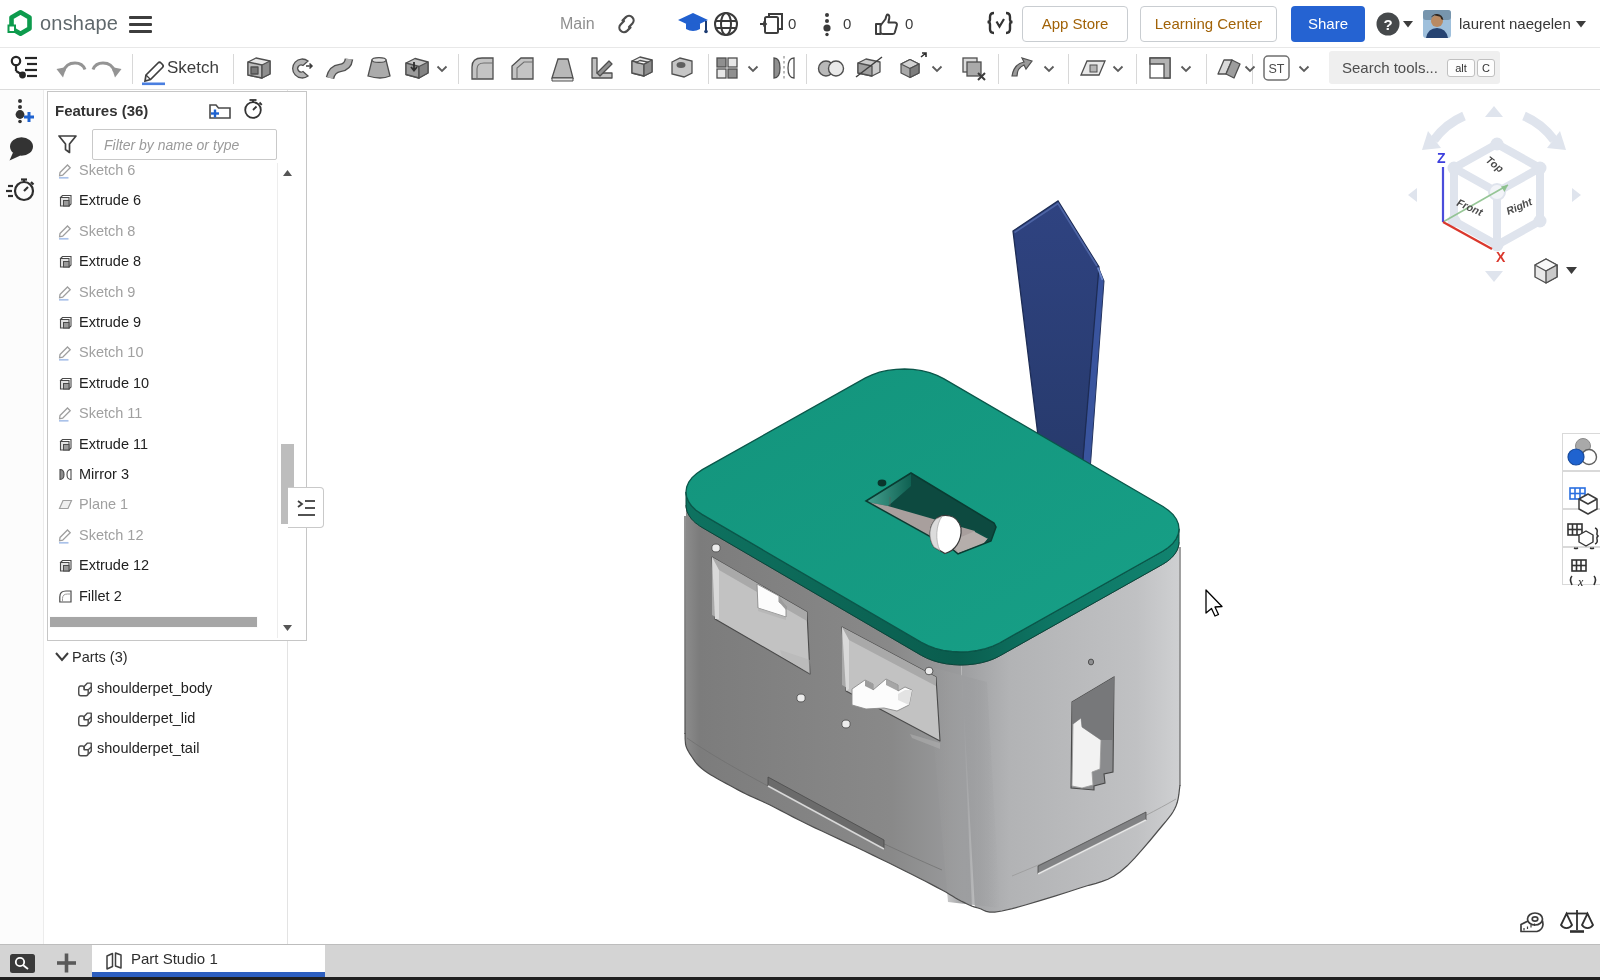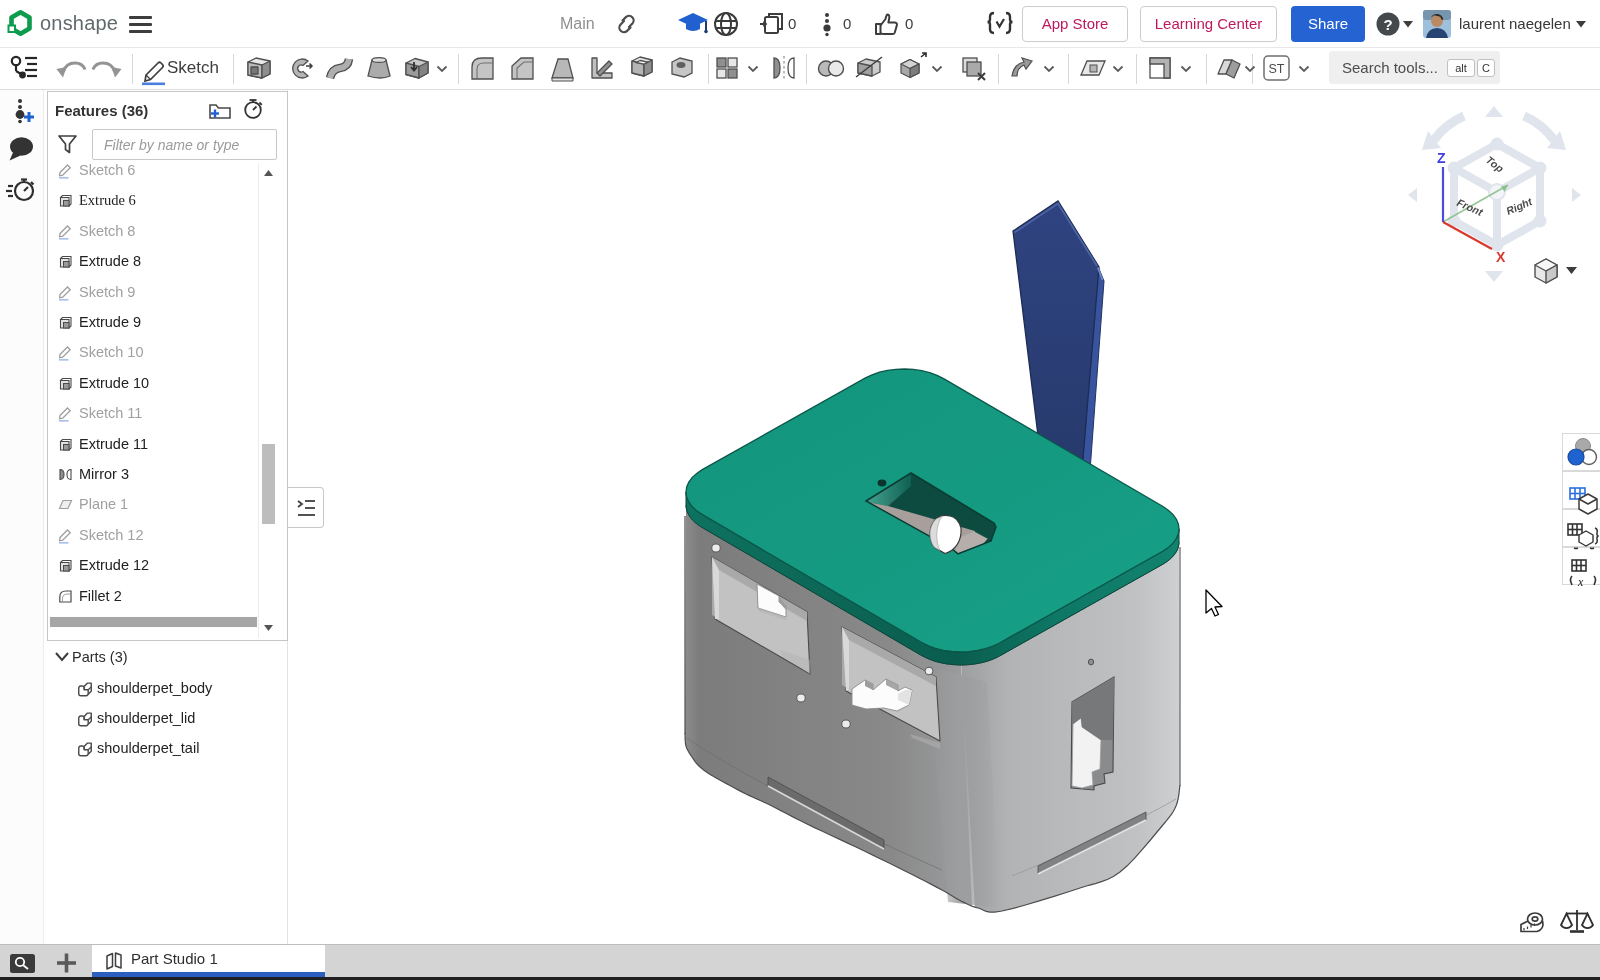--- a/index.html
+++ b/index.html
@@ -9,21 +9,21 @@
 
 
 #topbar { position:absolute; left:0; top:0; width:1600px; height:48px; background:#fff;
   border-bottom:1px solid #e8e8e8; }
 #logotext { position:absolute; left:40px; top:12px; font-size:20px; color:#60696d;
   font-weight:500; letter-spacing:0.2px; }
 #title { position:absolute; left:163px; top:10px; font-size:22px; font-weight:700; color:#3a3a3a; letter-spacing:1.4px; }
 #main-lbl { position:absolute; left:560px; top:15px; font-size:16px; color:#8f8f8f; }
 .cnt { position:absolute; top:15px; font-size:15px; color:#3c3c3c; }
 .tbtn { position:absolute; top:6px; height:36px; border:1px solid #c9cdd1; border-radius:4px;
-  background:#fff; font-size:15px; color:#be185d; text-align:center; line-height:34px; }
+  background:#fff; font-size:15px; color:#a16207; text-align:center; line-height:34px; }
 #share { position:absolute; left:1291px; top:6px; width:74px; height:36px; background:#2563d2;
   border-radius:4px; color:#fff; font-size:15px; text-align:center; line-height:36px; }
 #uname { position:absolute; left:1459px; top:15px; font-size:15px; color:#383838; }
 
 
 #toolbar { position:absolute; left:0; top:48px; width:1600px; height:42px; background:#fff;
   border-bottom:1px solid #dcdcdc; }
 .sep { position:absolute; top:6px; width:1px; height:30px; background:#d8d8d8; }
 #sketchlbl { position:absolute; left:167px; top:10px; font-size:17px; color:#3d3d3d; }
 #searchbox { position:absolute; left:1329px; top:3px; width:171px; height:33px; background:#efefef;
@@ -32,21 +32,21 @@
 .key { position:absolute; top:8px; height:18px; background:#fdfdfd; border:1px solid #c0c0c0;
   border-radius:3px; font-size:11px; color:#333; text-align:center; line-height:16px; }
 
 
 #rail { position:absolute; left:0; top:90px; width:44px; height:854px; background:#fcfcfc;
   border-right:1px solid #ececec; }
 
 
 #fpanel { position:absolute; left:44px; top:90px; width:244px; height:854px; background:#fff;
   border-right:1px solid #e3e3e3; }
-#fbox { position:absolute; left:3px; top:1px; width:241px; height:550px; background:#fff;
+#fbox { position:absolute; left:3px; top:1px; width:260px; height:550px; background:#fff;
   border:1px solid #c6c6c6; }
 #fhead { position:absolute; left:7px; top:10px; font-size:15px; font-weight:700; color:#333; }
 #filterbox { position:absolute; left:44px; top:37px; width:185px; height:31px;
   border:1px solid #c9c9c9; border-radius:2px; background:#fff; }
 #filterbox span { position:absolute; left:11px; top:7px; font-size:14px; font-style:italic; color:#9b9b9b; }
 .frow { position:absolute; left:0; height:30px; width:210px; }
 .frow .ic { position:absolute; left:8px; top:7px; width:17px; height:17px; }
 .frow .tx { position:absolute; left:30px; top:7px; font-size:14.5px; color:#222; white-space:nowrap; }
 .frow.gray .tx { color:#a0a0a0; }
 
@@ -534,21 +534,21 @@
           <span>Filter by name or type</span>
         </div>
       <div id="rows" style="position:absolute;left:1px;top:71px;width:208px;height:452px;overflow:hidden;">
 <div class="frow gray" style="top:-8.0px;">
             <svg class="ic" width="17" height="17">
               <path d="M3 10.5 L10.5 3 L13.2 5.7 L5.7 13.2 L2.6 13.8 Z" fill="none" stroke="#9e9e9e" stroke-width="1.3"></path>
               <line x1="2" y1="15.8" x2="11.5" y2="15.8" stroke="#aac2e9" stroke-width="1.7"></line>
             </svg>
             <span class="tx">Sketch 6</span>
           </div>
-<div class="frow" style="top:22.4px;font-family:Liberation Serif, serif;">
+<div class="frow" style="top:22.4px;">
             <svg class="ic" width="17" height="17">
               <path d="M3.5 5.5 L5.5 3.5 L14 3.5 L14 12 L12 14 Z" fill="#ffffff" stroke="#4a4a4a" stroke-width="1.1"></path>
               <path d="M3.5 5.5 L12 5.5 L12 14 L3.5 14 Z" fill="#e3e3e3" stroke="#4a4a4a" stroke-width="1.1"></path>
               <rect x="6.5" y="8.5" width="5.5" height="5.5" fill="#9a9a9a" stroke="#4a4a4a" stroke-width="1"></rect>
             </svg>
             <span class="tx">Extrude 6</span>
           </div>
 <div class="frow gray" style="top:52.8px;">
             <svg class="ic" width="17" height="17">
               <path d="M3 10.5 L10.5 3 L13.2 5.7 L5.7 13.2 L2.6 13.8 Z" fill="none" stroke="#9e9e9e" stroke-width="1.3"></path>

